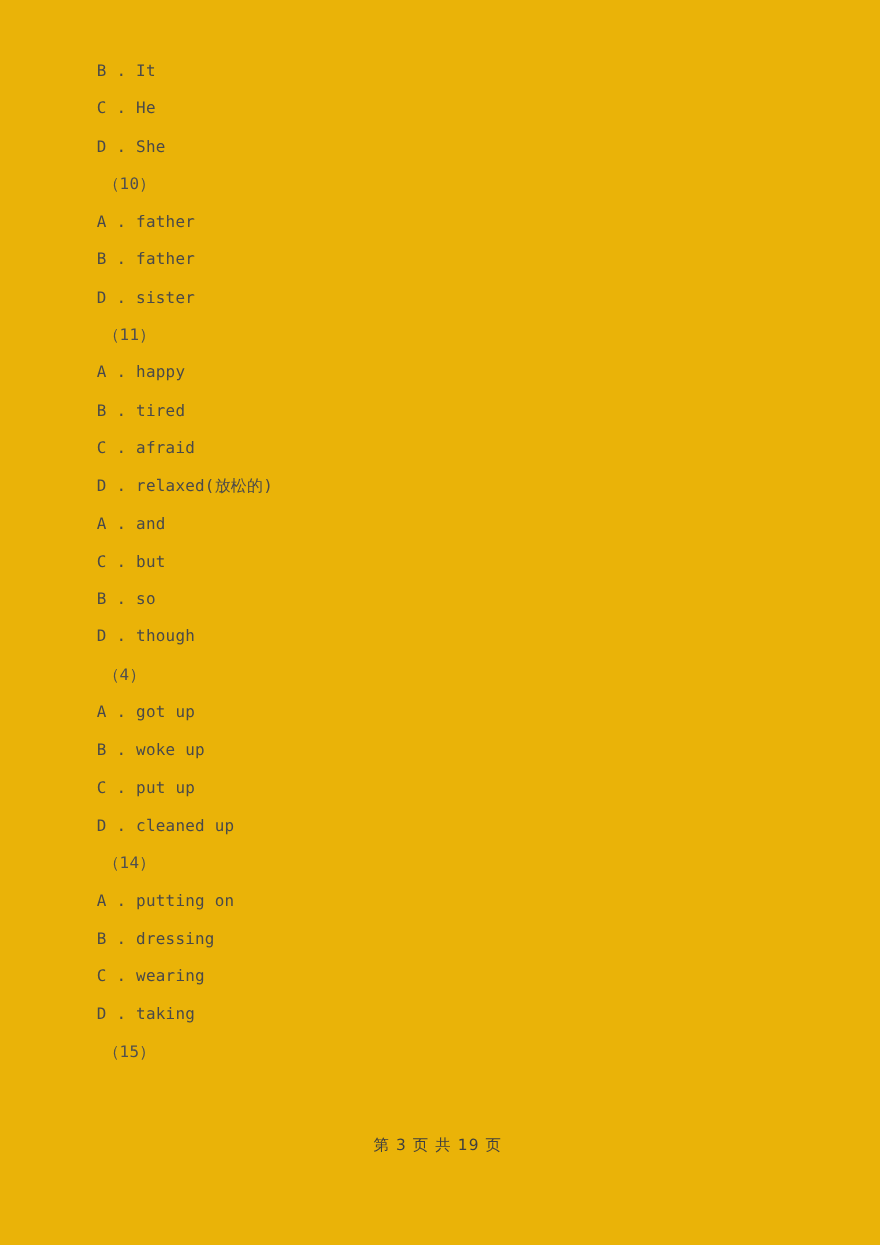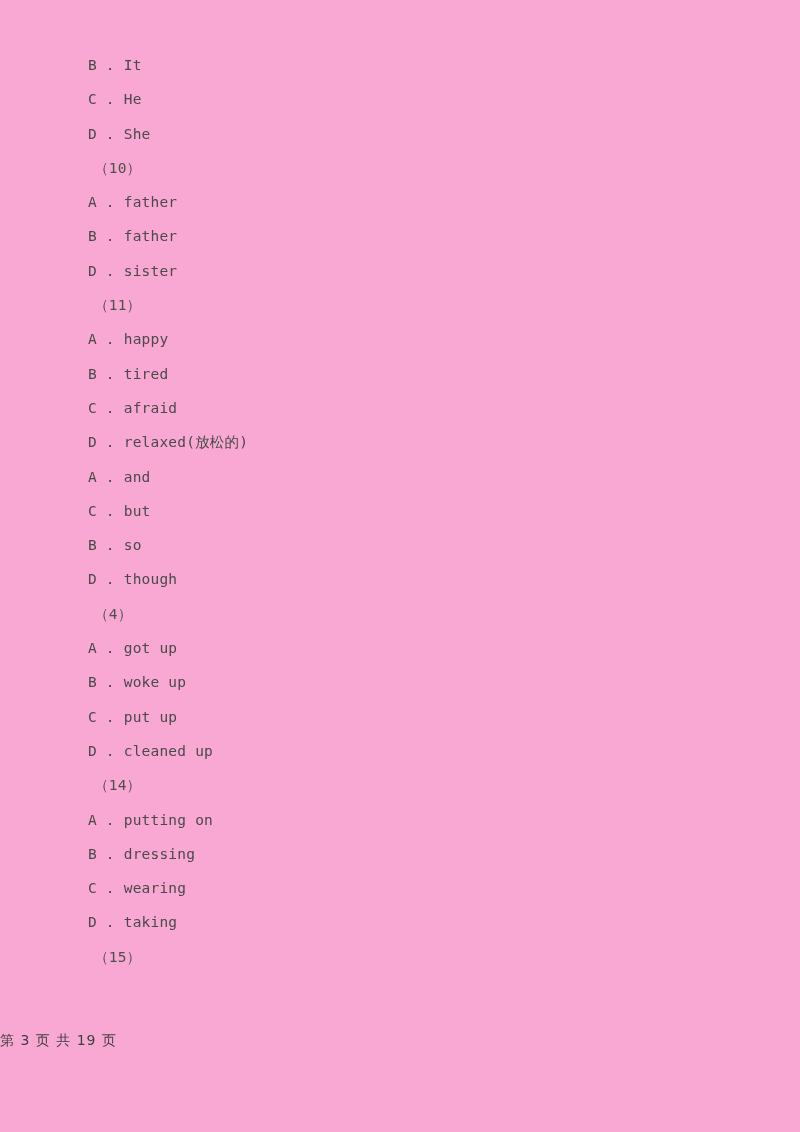--- a/index.html
+++ b/index.html
@@ -8,21 +8,21 @@
     padding: 0;
     background: #ffffff;
   }
   body {
     font-family: "DejaVu Sans Mono", "Liberation Mono", monospace;
   }
   .page {
     position: relative;
     width: 800px;
     height: 1132px;
-    background: #f9a8d4;
+    background: #eab308;
     overflow: hidden;
     box-sizing: border-box;
   }
   .content {
     position: absolute;
     left: 88px;
     top: 48px;
     width: 620px;
   }
   .line {
@@ -39,21 +39,21 @@
   }
   .line.qnum {
     padding-left: 6px;
     color: #4f4f4f;
   }
   .footer {
     position: absolute;
     left: 0;
     top: 1032px;
     width: 796px;
-    text-align: left;
+    text-align: center;
     font-size: 14px;
     color: #3f3f3f;
     letter-spacing: 1px;
     font-family: "DejaVu Sans", "Liberation Sans", sans-serif;
     white-space: pre;
   }
 </style>
 </head>
 <body>
 

